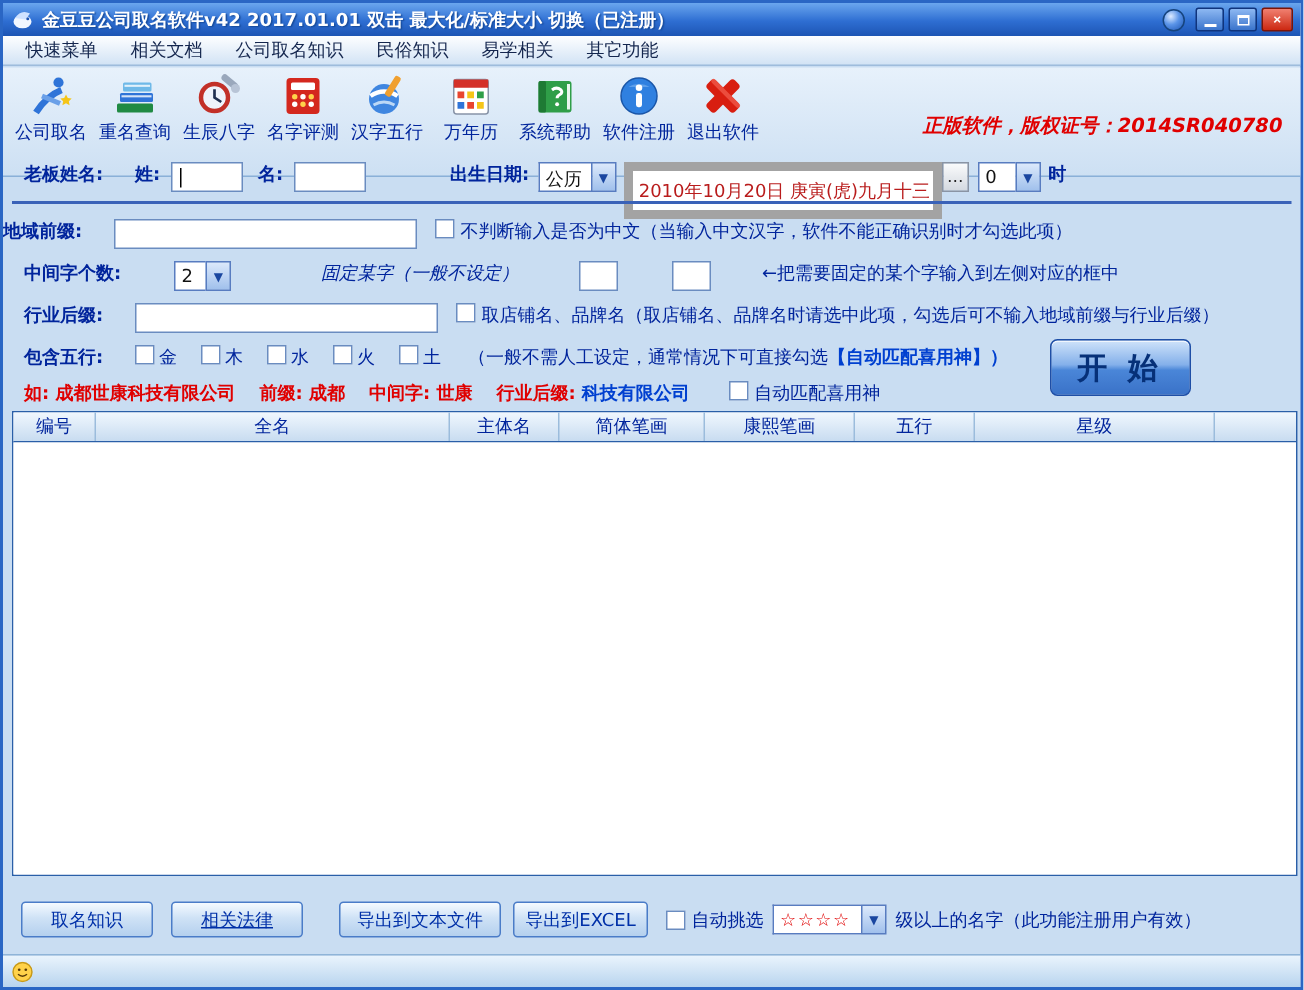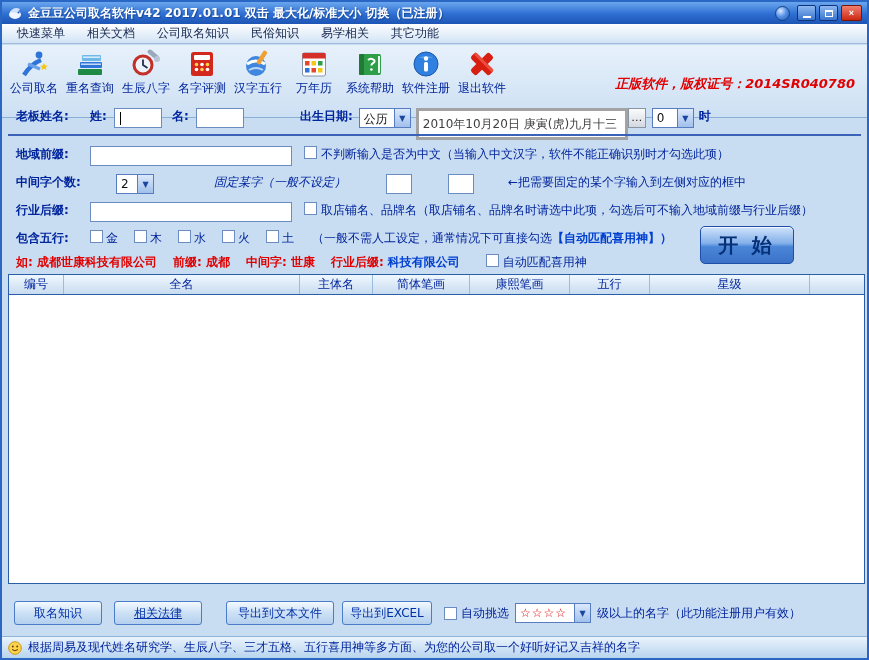--- a/index.html
+++ b/index.html
@@ -45,21 +45,21 @@
   .blue-val{color:#0040d0;font-weight:bold;white-space:nowrap;}
   .tinput{height:20px;border:1px solid #6a8cc0;background:#fff;padding:1px 4px;font:inherit;color:#111;}
   .input-wrap{position:relative;display:inline-block;}
   .caret{position:absolute;left:6px;top:4px;width:1px;height:13px;background:#000;}
   .sep{position:absolute;left:6px;right:6px;height:0;border-top:2px solid #3a62b8;}
   .cb{width:13px;height:13px;background:#fff;border:1px solid #6a8cc0;display:inline-block;flex:none;}
   .combo{display:inline-flex;height:20px;}
   .combo-val{flex:1;background:#fff;border:1px solid #587cc0;border-right:none;padding:2px 4px;color:#111;overflow:hidden;white-space:nowrap;}
   .combo-arrow{width:17px;display:flex;align-items:center;justify-content:center;
     background:linear-gradient(#dce9fb,#a0c0ec);border:1px solid #587cc0;color:#1a46a0;font-size:8px;}
-  .datebox{display:inline-flex;align-items:center;height:20px;background:#fff;border:3px solid #a3a3a3;padding:13px 4px;color:#404040;white-space:nowrap;overflow:hidden;}
+  .datebox{display:inline-flex;align-items:center;height:20px;background:#fff;border:6px solid #a3a3a3;padding:13px 4px;color:#b91c1c;white-space:nowrap;overflow:hidden;}
   .more-btn{width:18px;height:20px;border:1px solid #8a94a4;background:linear-gradient(#fafbfc,#d4d9e0);
     font:inherit;font-size:11px;line-height:10px;color:#222;padding:0;}
   .start-btn{position:absolute;left:698px;top:124px;width:94px;height:38px;
     border:1px solid #1e4ea6;border-radius:5px;color:#063078;font-size:20px;font-weight:bold;letter-spacing:4px;
     background:linear-gradient(#cfe3fa,#84b0ea 45%,#4a86d8 55%,#3a72c8);
     box-shadow:inset 0 1px 0 rgba(255,255,255,.7);}
   
   .table{position:absolute;top:272px;left:6px;width:857px;height:310px;border:1px solid #2a5fa8;background:#fff;display:flex;flex-direction:column;}
   .thead{display:flex;height:20px;background:linear-gradient(#f0f7fe,#c8dcf0);border-bottom:1px solid #2a5fa8;}
   .th{display:flex;align-items:center;justify-content:center;color:#00249c;border-right:1px solid #9bbcdc;overflow:hidden;white-space:nowrap;}
@@ -238,21 +238,21 @@
       <span class="combo" style="width:42px;margin-left:6px;">
         <span class="combo-val">0</span>
         <span class="combo-arrow">▼</span>
       </span>
       <span class="lbl" style="margin-left:5px;">时</span>
     </div>
 
     <div class="sep" style="top:32px;"></div>
 
     <div class="frow" style="top:44px;">
-      <span class="lbl" style="margin-left:14px;width:74px;">地域前缀:</span>
+      <span class="lbl" style="width:74px;">地域前缀:</span>
       <input class="tinput" style="width: 202px;" value="">
       <span class="cb" style="margin-left:12px;"></span>
       <span class="hint" style="margin-left:4px;">不判断输入是否为中文（当输入中文汉字，软件不能正确识别时才勾选此项）</span>
     </div>
 
     <div class="frow" style="top:72px;gap:20px;">
       <span class="lbl" style="margin-left:14px;width:80px;">中间字个数:</span>
       <span class="combo" style="width:38px;">
         <span class="combo-val">2</span>
         <span class="combo-arrow">▼</span>
@@ -327,16 +327,15 @@
     <span class="hint" style="margin-left:6px;">级以上的名字（此功能注册用户有效）</span>
   </div>
 
   <div class="statusbar">
     <svg width="14" height="14" viewBox="0 0 14 14">
       <circle cx="7" cy="7" r="6.3" fill="#ffd24a" stroke="#c89a18"></circle>
       <circle cx="4.8" cy="5.5" r=".9" fill="#5a3c08"></circle>
       <circle cx="9.2" cy="5.5" r=".9" fill="#5a3c08"></circle>
       <path d="M4 8.5 q3 2.6 6 0" stroke="#5a3c08" stroke-width="1" fill="none"></path>
     </svg>
-    <span class="stext">根据周易及现代姓名研究学、生辰八字、三才五格、五行喜用神等多方面、为您的公司取一个好听好记又吉祥的名字</span>
   </div>
 
 </div>
 
 </body></html>

